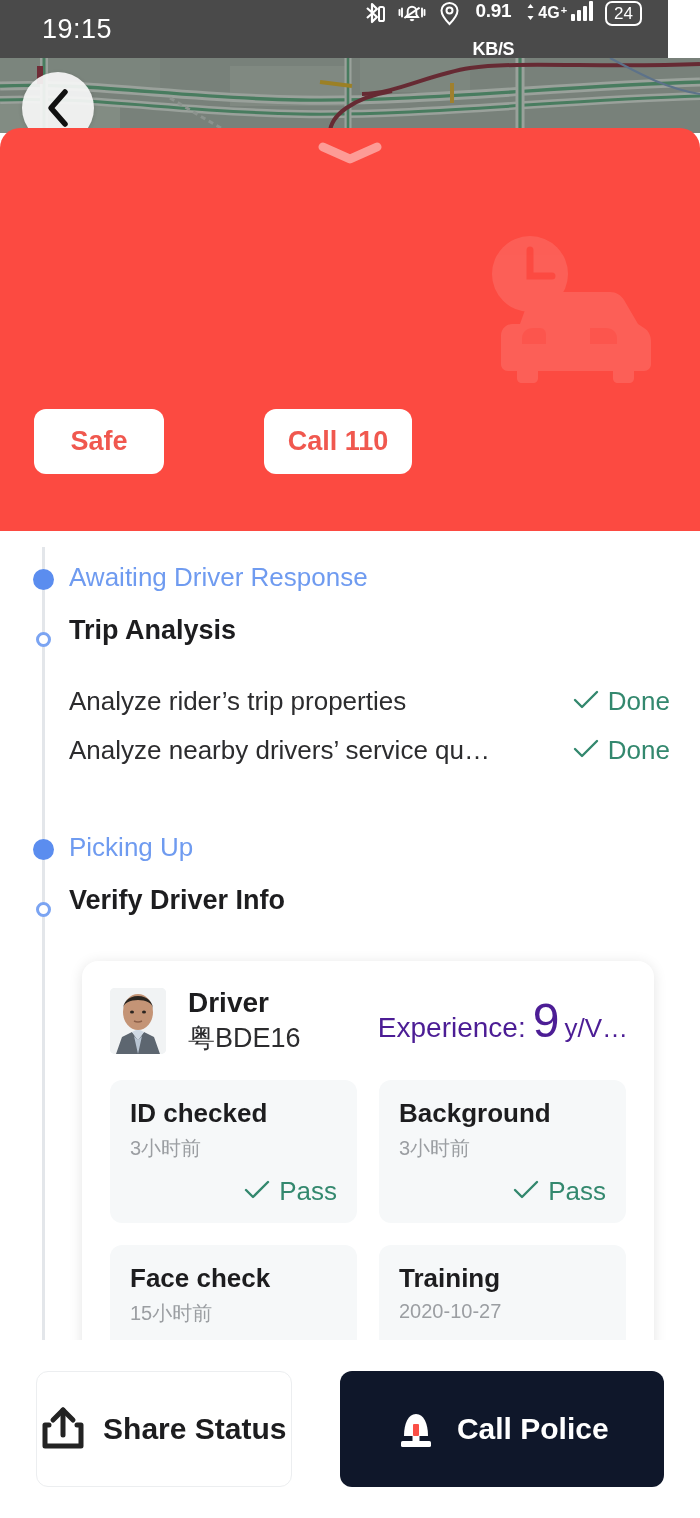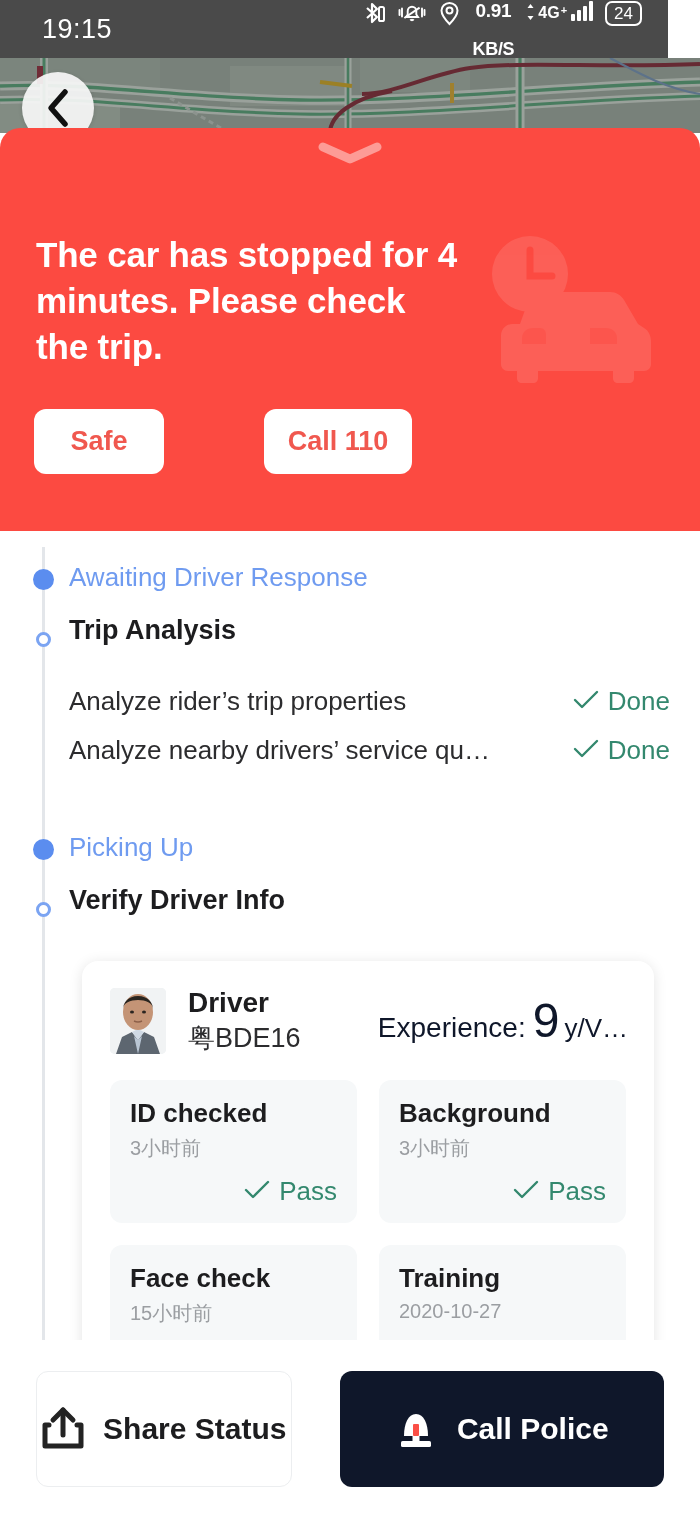--- a/index.html
+++ b/index.html
@@ -127,21 +127,21 @@
   .avatar {
     width:56px; height:66px; border-radius:5px; overflow:hidden;
     background:#e9eef2; flex:none;
   }
   .avatar svg { display:block; }
   .dc-id { margin-left:22px; }
   .dc-id .nm { font-size:28px; font-weight:700; color:#1d1d1f; line-height:1.15;}
   .dc-id .plate { font-size:27px; color:#2c2c2e; line-height:1.25; margin-top:3px; }
   .dc-exp {
     margin-left:auto; display:flex; align-items:baseline;
-    color:#0f172a; white-space:nowrap;justify-content:space-between;
+    color:#4c1d95; white-space:nowrap;justify-content:space-between;
   }
   .dc-exp .elab { font-size:28px; }
   .dc-exp .eval { font-size:48px; font-weight:400; margin:0 5px 0 7px; line-height:1; }
   .dc-exp .eunit { font-size:26px; }
 
   .checks { display:flex; flex-wrap:wrap; gap:22px; margin-top:24px; }
   .chk {
     width:247px; background:#f6f8f9; border-radius:12px;
     padding:18px 20px 16px 20px;
   }
@@ -272,21 +272,20 @@
         <path d="M58 60 L128 60 C134 60 139 63 142 68 L156 92 L162 96 C167 99 169 104 169 110 L169 132
                  C169 136 166 139 162 139 L152 139 L152 146 C152 149 150 151 147 151 L136 151
                  C133 151 131 149 131 146 L131 139 L56 139 L56 146 C56 149 54 151 51 151 L40 151
                  C37 151 35 149 35 146 L35 139 L26 139 C22 139 19 136 19 132 L19 104
                  C19 97 24 92 31 92 L38 92 L47 67 C49 63 53 60 58 60 Z" fill="#ffffff"></path>
         <path d="M40 106 C40 100 45 96 51 96 L58 96 C62 96 64 99 64 103 L64 112 L40 112 Z" fill="#fc4a41" opacity=".45"></path>
         <path d="M108 96 L124 96 C130 96 135 100 135 106 L135 112 L108 112 Z" fill="#fc4a41" opacity=".45"></path>
       </svg>
     </span>
 
-    <div class="alert-title">The car has stopped for 4 minutes. Please check the trip.</div>
 
     <div class="alert-btns">
       <button class="abtn safe">Safe</button>
       <button class="abtn call110">Call 110</button>
     </div>
   </div>
 
   <div class="timeline">
     <div class="tl-rail"></div>
     <div class="tl-inner">

